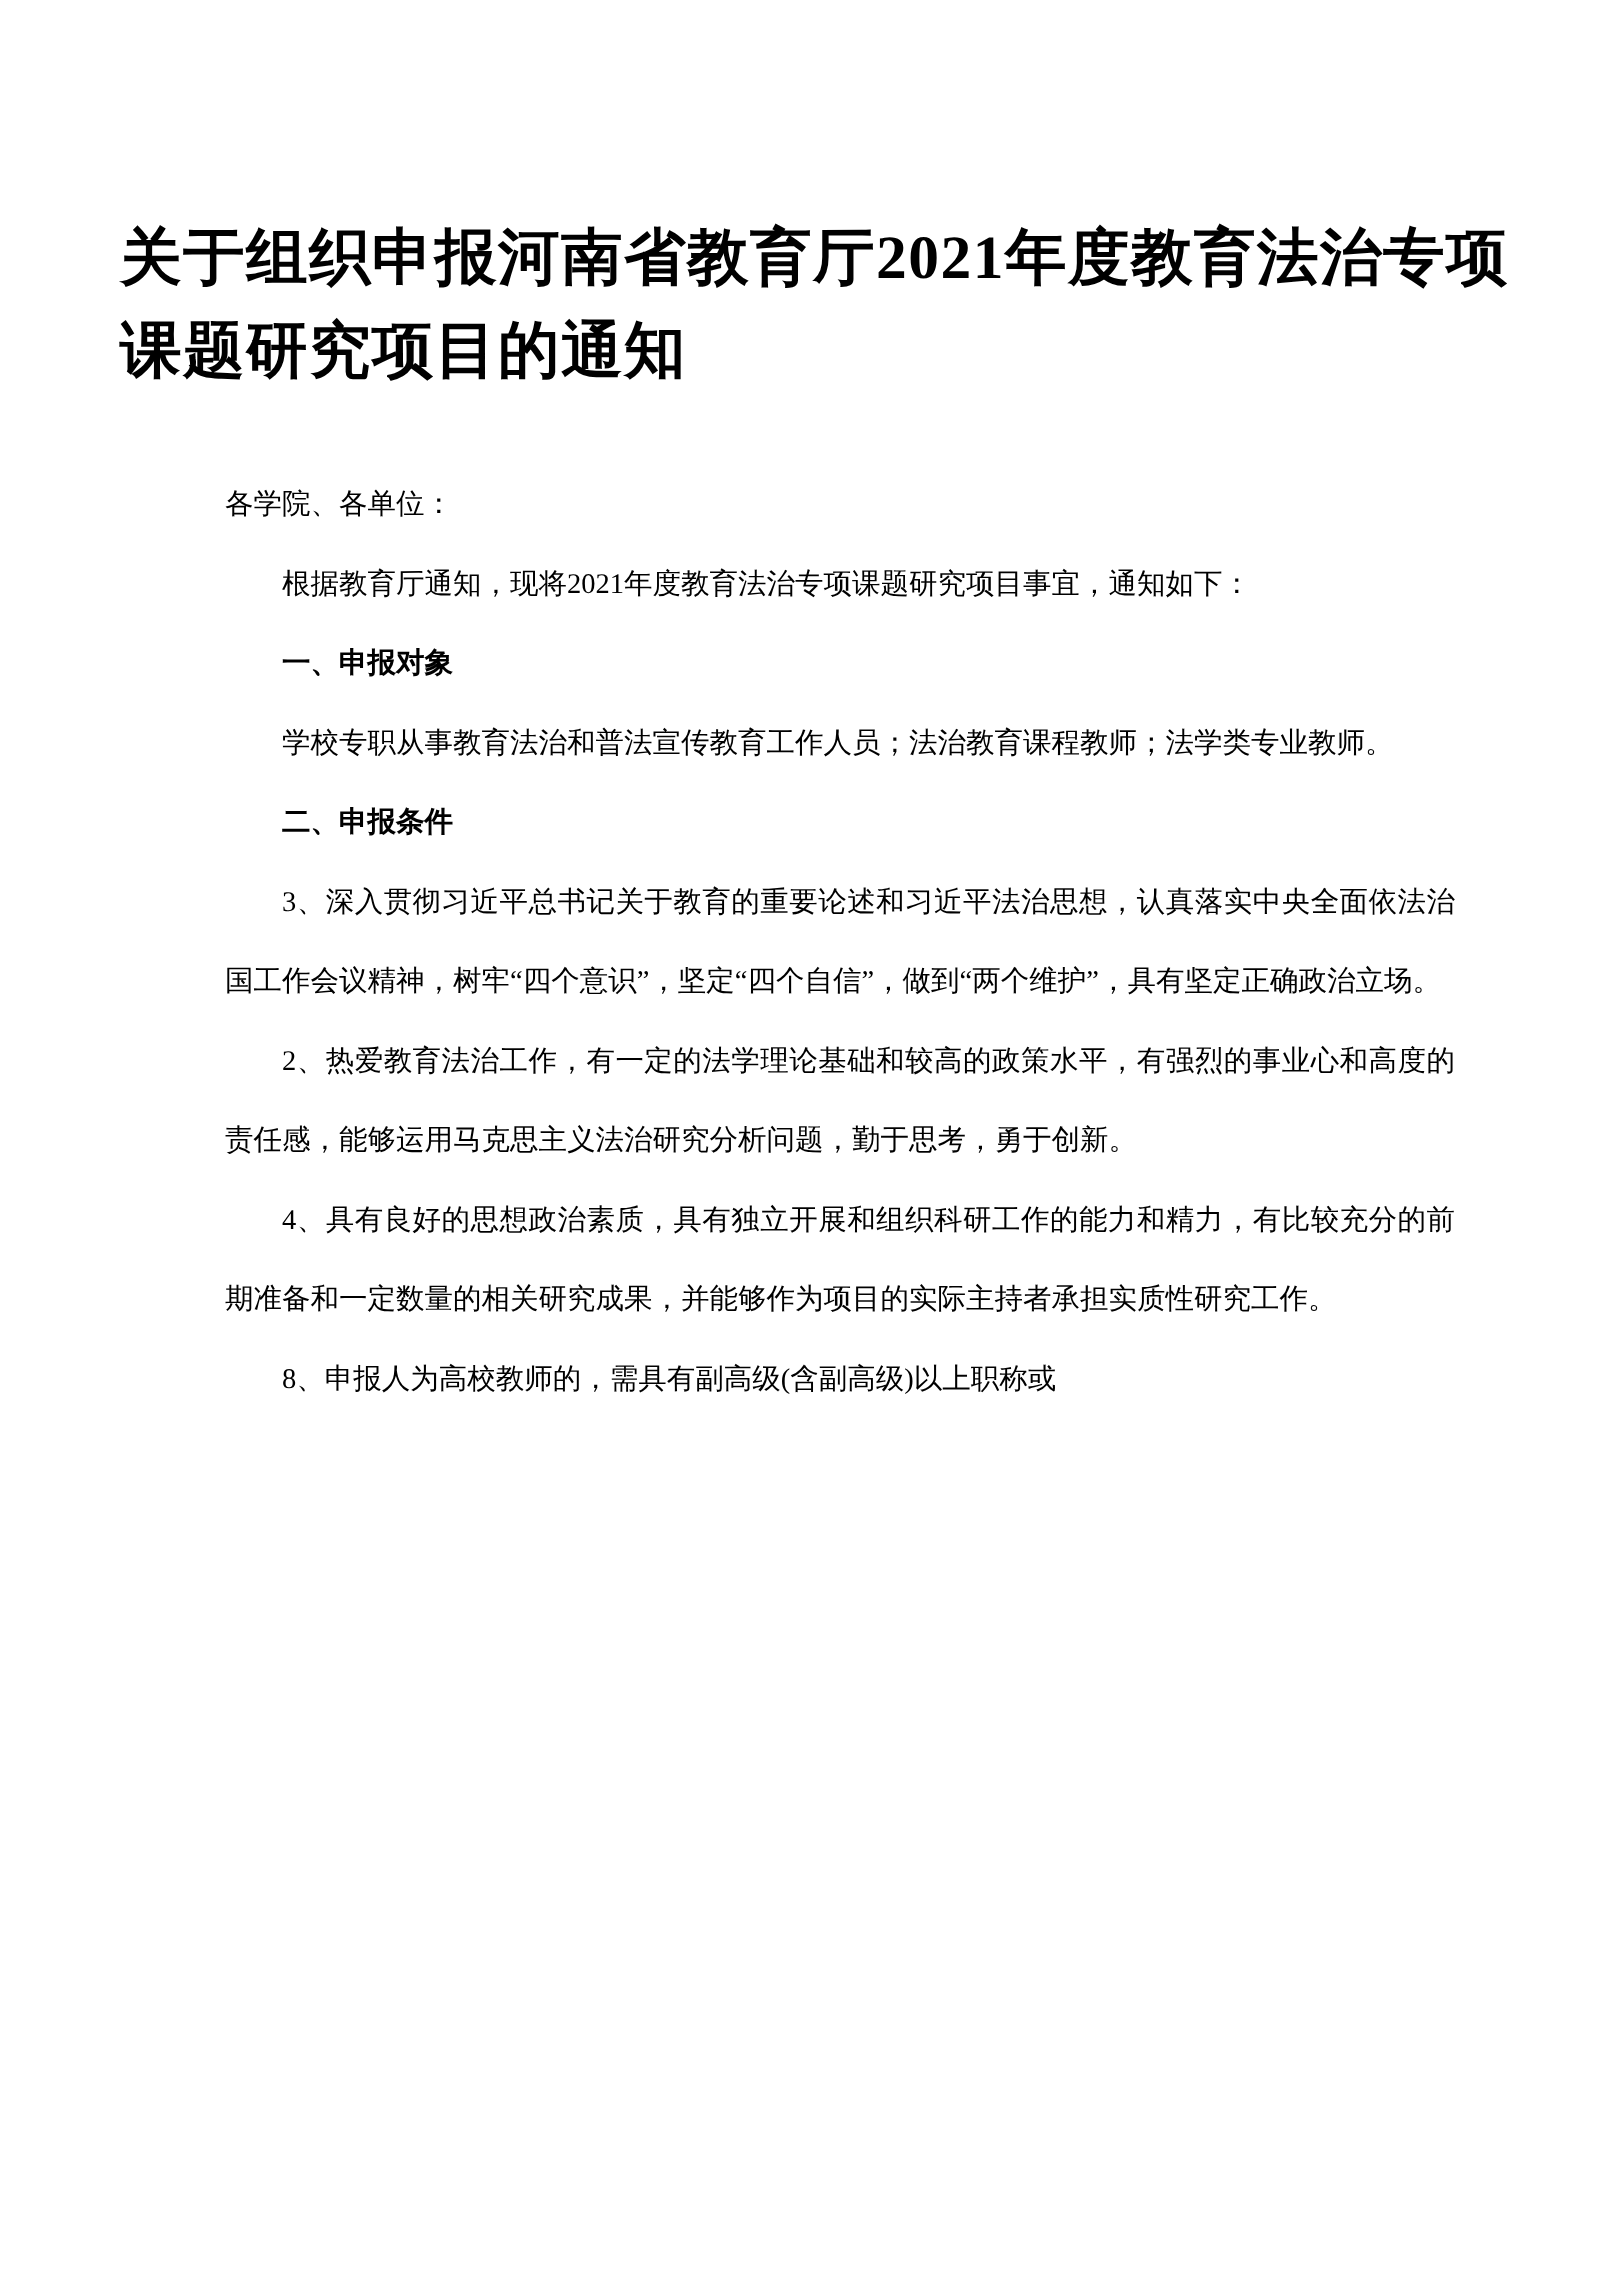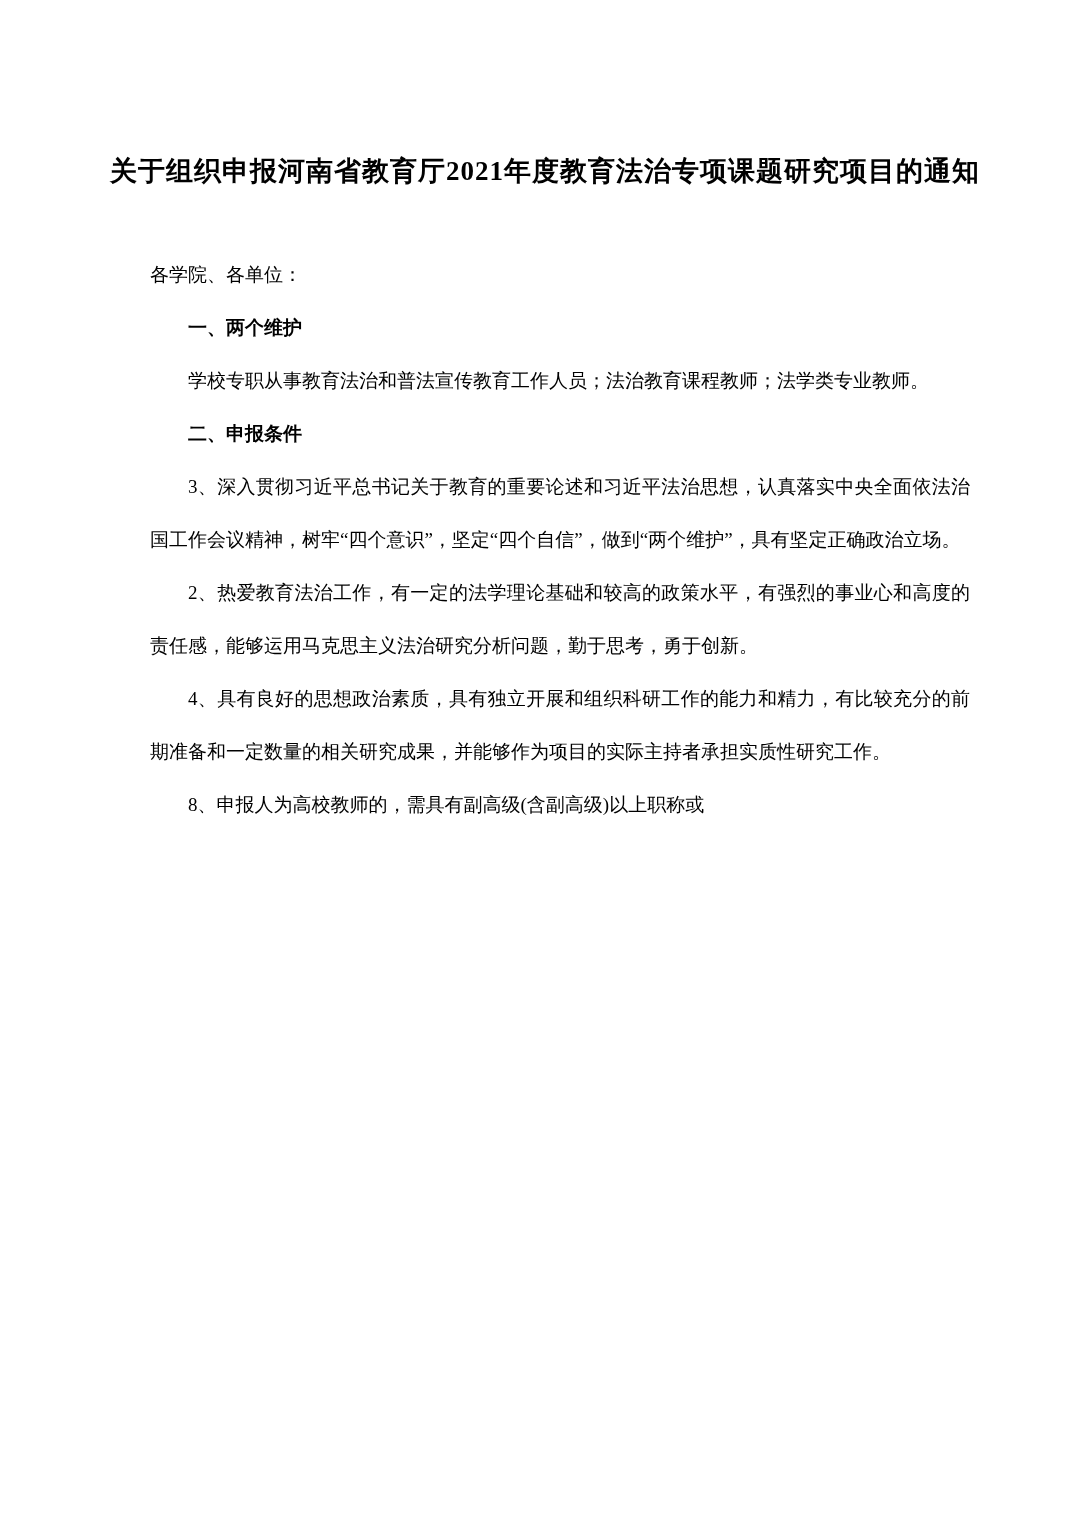--- a/index.html
+++ b/index.html
@@ -11,24 +11,24 @@
     position: relative;
     width: 1080px;
     height: 1527px;
     background: #ffffff;
     color: #000000;
     overflow: hidden;
   }
   .doc-title {
     margin: 0;
     padding: 140px 70px 0 80px;
-    text-align: center;
+    text-align: left;
     font-family: "Liberation Serif", "DejaVu Serif", serif;
     font-weight: 700;
-    font-size: 27px;
+    font-size: 41px;
     line-height: 62px;
     letter-spacing: 1px;
   }
   .doc-body {
     margin: 46px 110px 0 150px;
     font-family: "Liberation Serif", "DejaVu Serif", serif;
     font-size: 19px;
     line-height: 53px;
     text-align: justify;
     text-justify: inter-ideograph;
@@ -50,22 +50,23 @@
 <body>
 
 <div class="page">
 
   <h1 class="doc-title">关于组织申报河南省教育厅2021年度教育法治专项课题研究项目的通知</h1>
 
   <div class="doc-body">
 
     <p class="salutation">各学院、各单位：</p>
 
+    <p>根据教育厅通知，现将2021年度教育法治专项课题研究项目事宜，通知如下：</p>
 
-    <p class="heading">一、两个维护</p>
+    <p class="heading">一、申报对象</p>
 
     <p>学校专职从事教育法治和普法宣传教育工作人员；法治教育课程教师；法学类专业教师。</p>
 
     <p class="heading">二、申报条件</p>
 
     <p>3、深入贯彻习近平总书记关于教育的重要论述和习近平法治思想，认真落实中央全面依法治国工作会议精神，树牢“四个意识”，坚定“四个自信”，做到“两个维护”，具有坚定正确政治立场。</p>
 
     <p>2、热爱教育法治工作，有一定的法学理论基础和较高的政策水平，有强烈的事业心和高度的责任感，能够运用马克思主义法治研究分析问题，勤于思考，勇于创新。</p>
 
 

